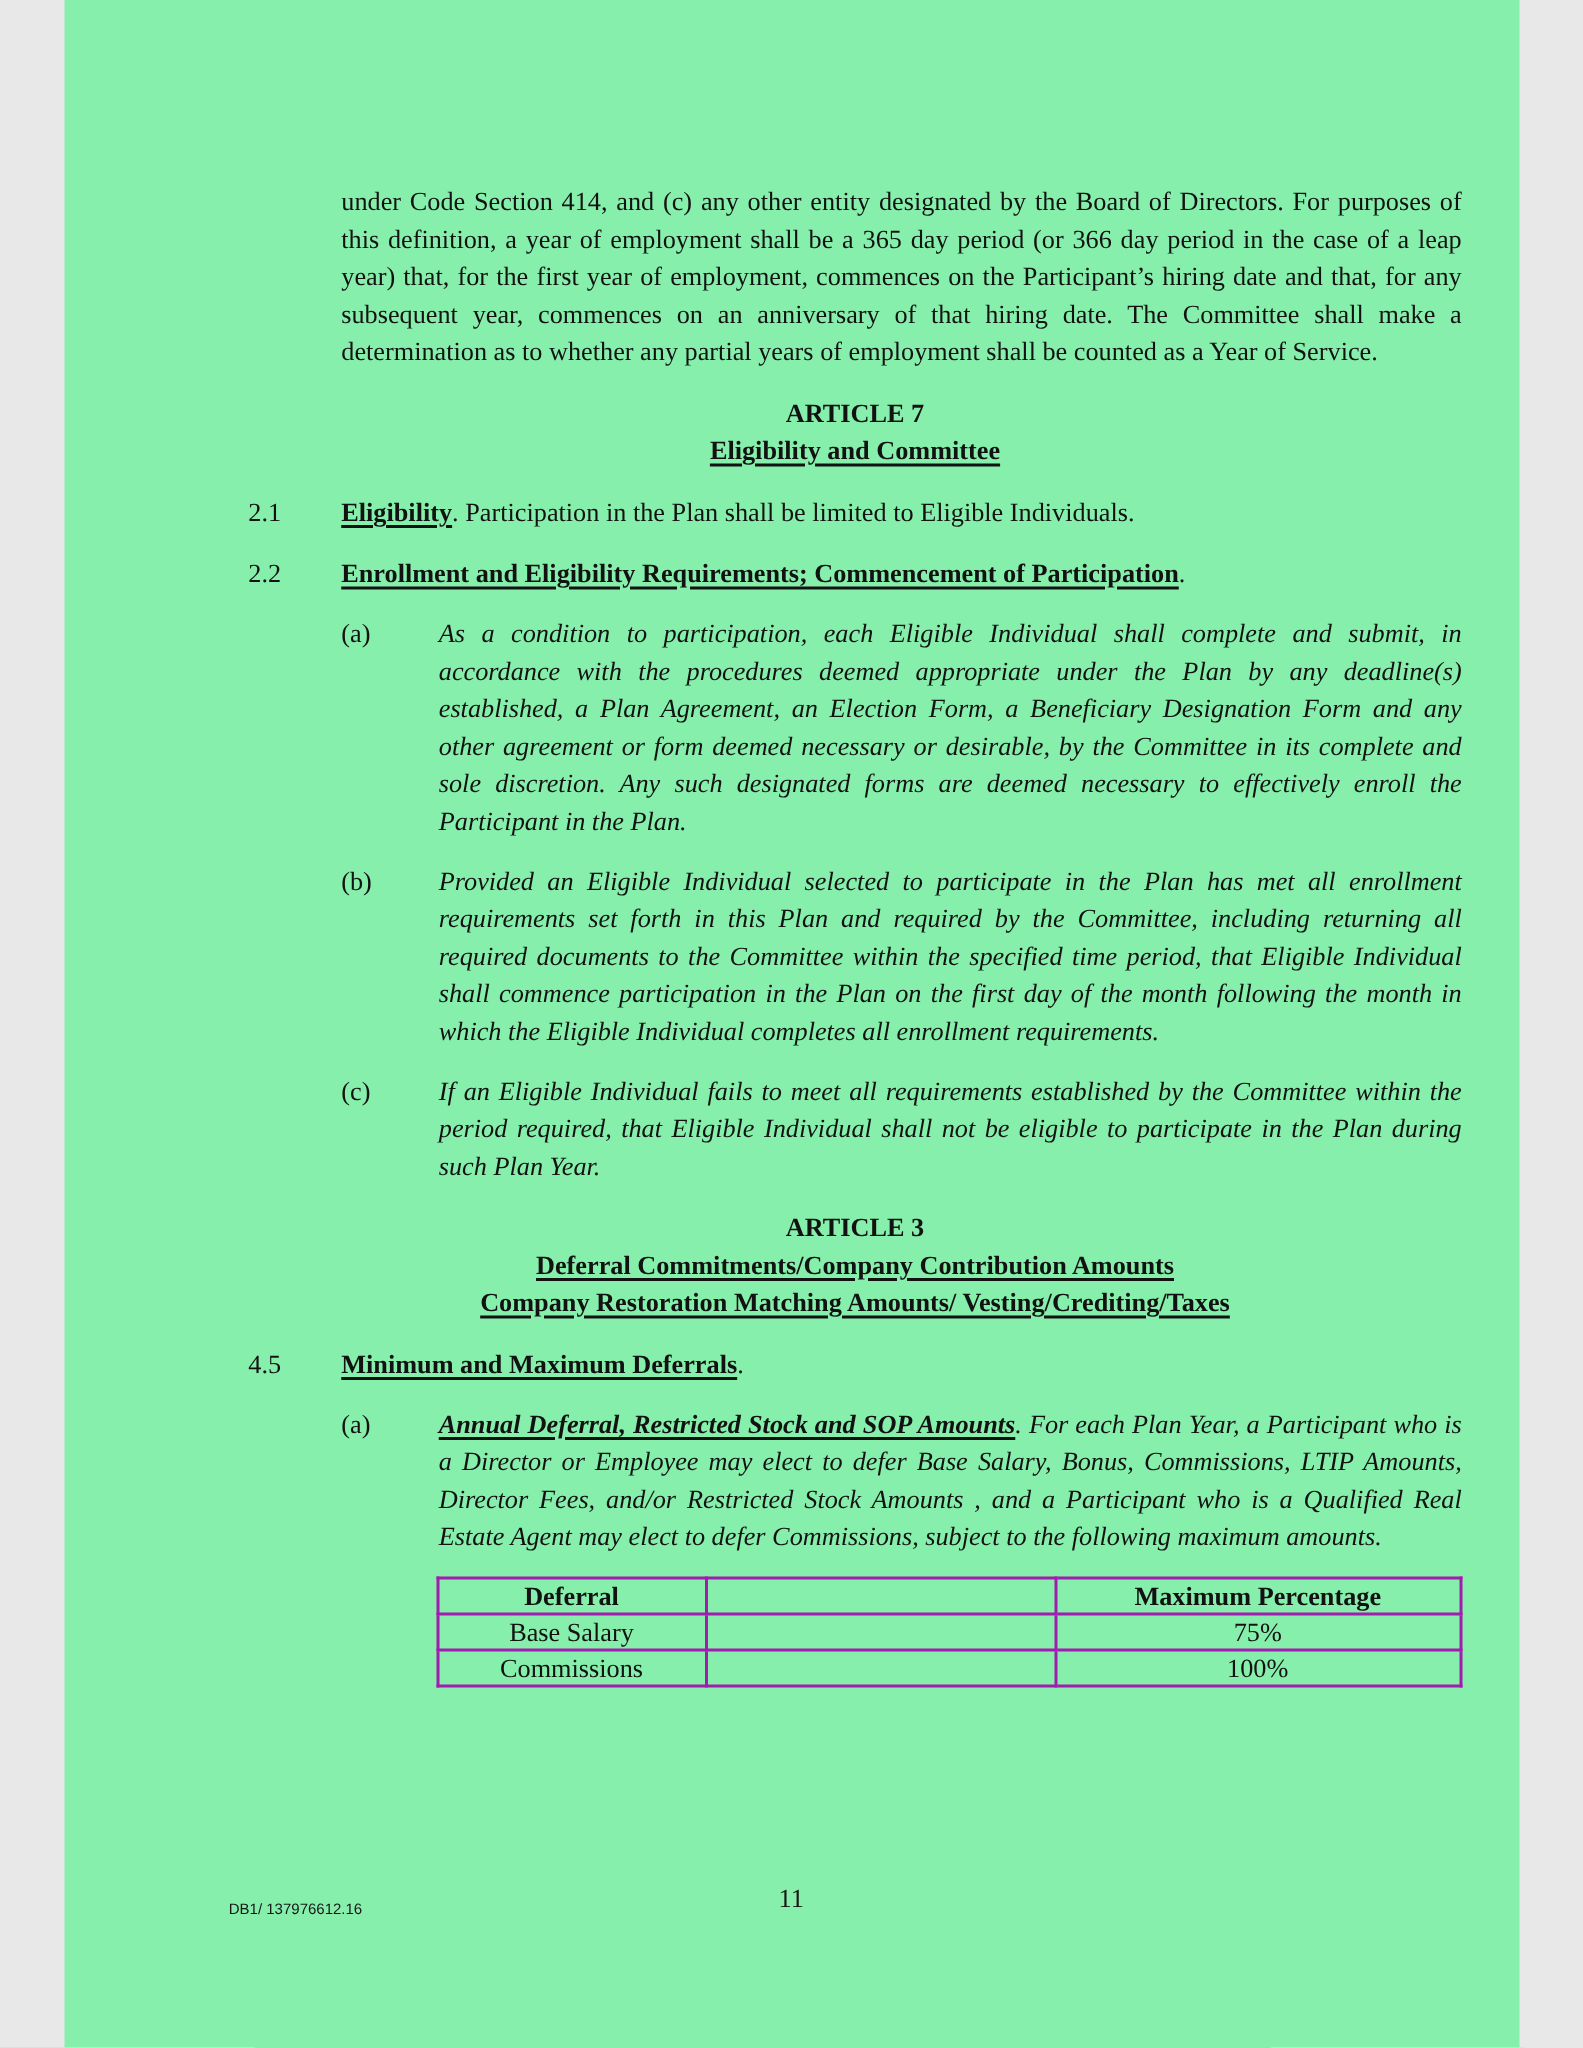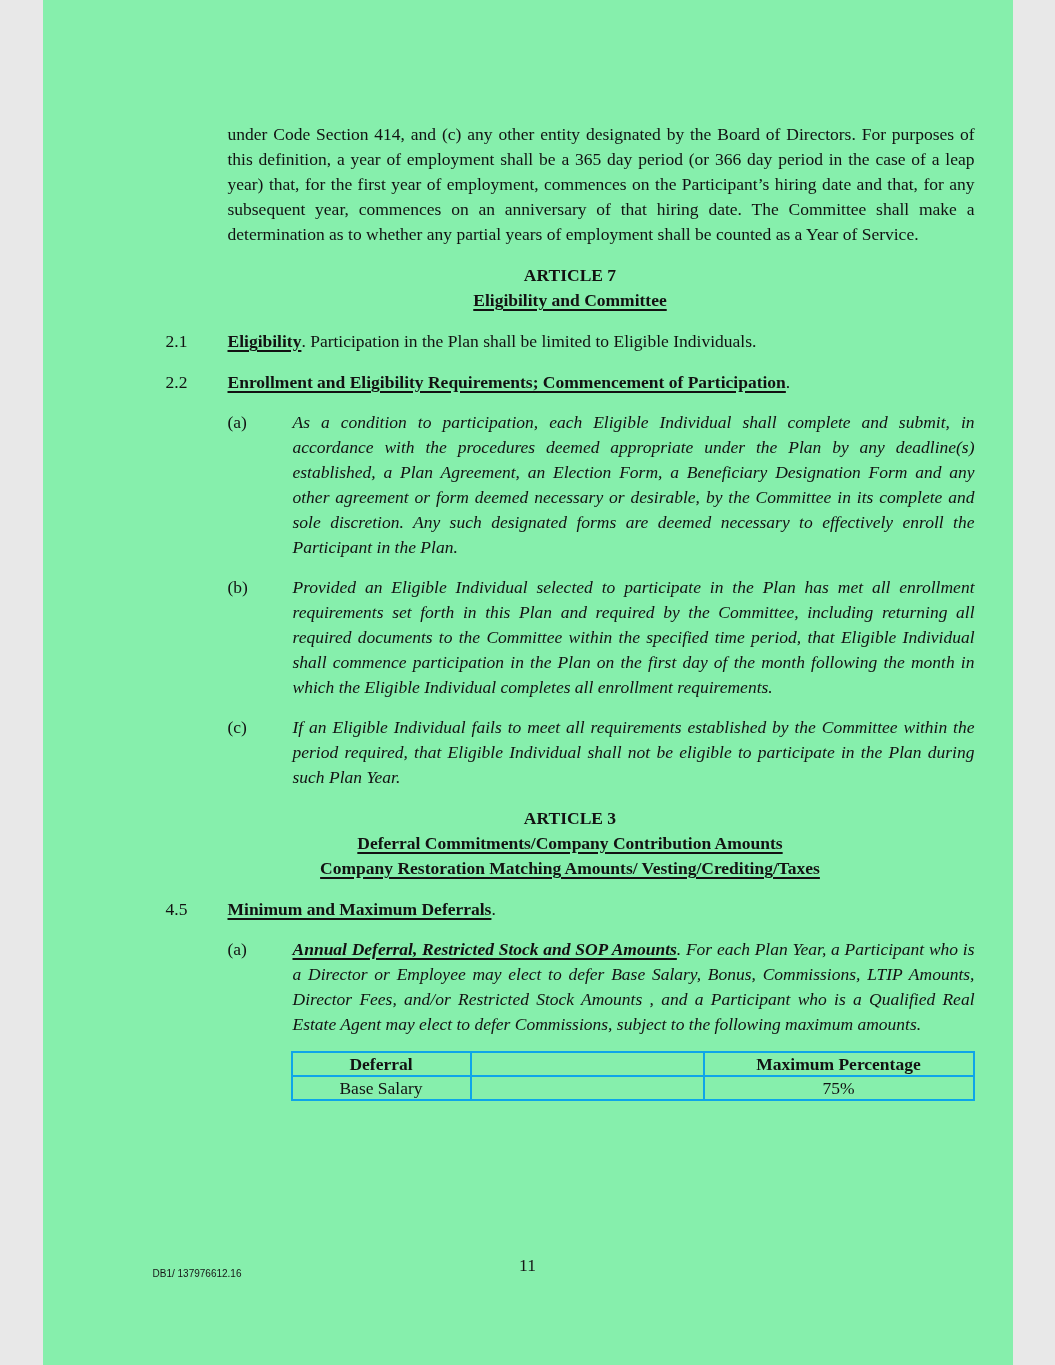--- a/index.html
+++ b/index.html
@@ -35,21 +35,21 @@
   .item { display: flex; margin-top: 15px; margin-left: 62px; }
   .item .lbl { flex: 0 0 65px; }
   .item .txt { flex: 1; text-align: justify; font-style: italic; }
   table.deferral {
     border-collapse: collapse;
     table-layout: fixed;
     width: 682px;
     margin: 14px 0 0 125px;
   }
   table.deferral th, table.deferral td {
-    border: 2px solid #0ea5e9;
+    border: 2px solid #a21caf;
     text-align: center;
     vertical-align: middle;
     height: 24px;
     padding: 0 4px;
     font-size: 17.5px;
     line-height: 1.2;
     font-weight: normal;
   }
   table.deferral th { font-weight: bold; }
   .doc-id {
@@ -134,20 +134,25 @@
           <tr>
         <th>Deferral</th>
         <th></th>
         <th>Maximum Percentage</th>
       </tr>
       <tr>
         <td>Base Salary</td>
         <td></td>
         <td>75%</td>
       </tr>
+      <tr>
+        <td>Commissions</td>
+        <td></td>
+        <td>100%</td>
+      </tr>
     </tbody>
       </table>
 
   </div>
 
   <div class="doc-id">DB1/ 137976612.16</div>
   <div class="pagenum">11</div>
 </div>
 
 </body></html>

